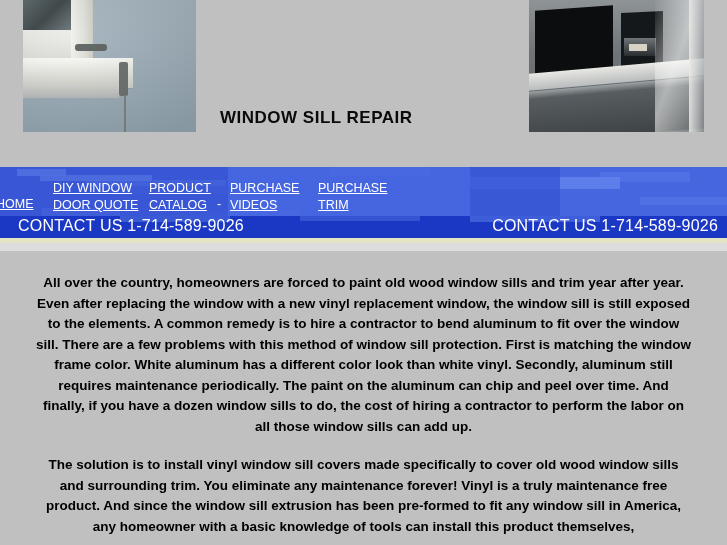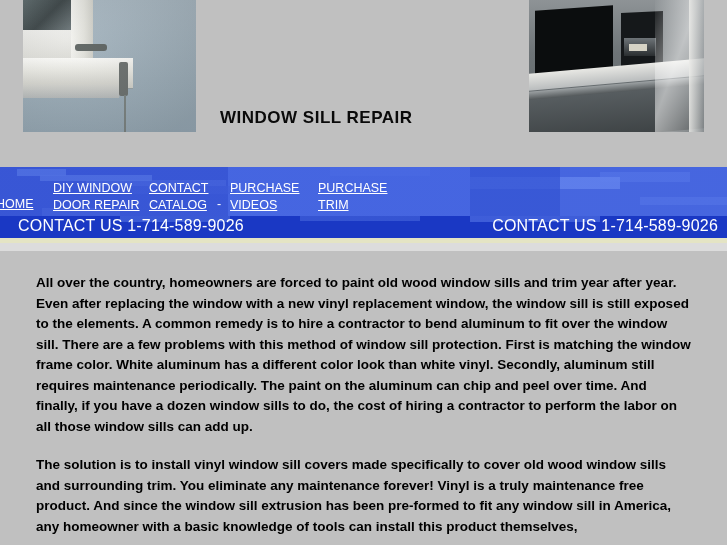--- a/index.html
+++ b/index.html
@@ -227,20 +227,21 @@
   .contact-right { right: 9px; }
 
   .strip-cream { width: 727px; height: 5px; background: #e4e4c4; }
   .strip-gray  { width: 727px; height: 8px; background: #dcdcdc; }
 
   
   .content {
     width: 727px;
     background: #c0c0c0;
     padding: 22px 20px 0 36px;
+    text-align: center;
   }
   .para {
     color: #000000;
     font-size: 13.5px;
     font-weight: bold;
     line-height: 20.5px;
     font-family: "Liberation Sans", sans-serif;
     margin: 0 0 18px 0;
     max-width: 655px;
   }
@@ -278,23 +279,23 @@
       <div class="pr-edge"></div>
     </div>
   </div>
 
   <div class="navwrap">
     <div class="nav-links">
 
       <a class="navlink n-home">HOME</a>
 
       <a class="navlink two-line n-diy">DIY WINDOW
-DOOR REPAIR</a>
-
-      <a class="navlink two-line n-catalog">CONTACT
+DOOR QUOTE</a>
+
+      <a class="navlink two-line n-catalog">PRODUCT
 CATALOG</a>
 
       <span class="navlink n-dash">-</span>
 
       <a class="navlink two-line n-videos">PURCHASE
 VIDEOS</a>
 
       <a class="navlink two-line n-trim">PURCHASE
 TRIM</a>
 

